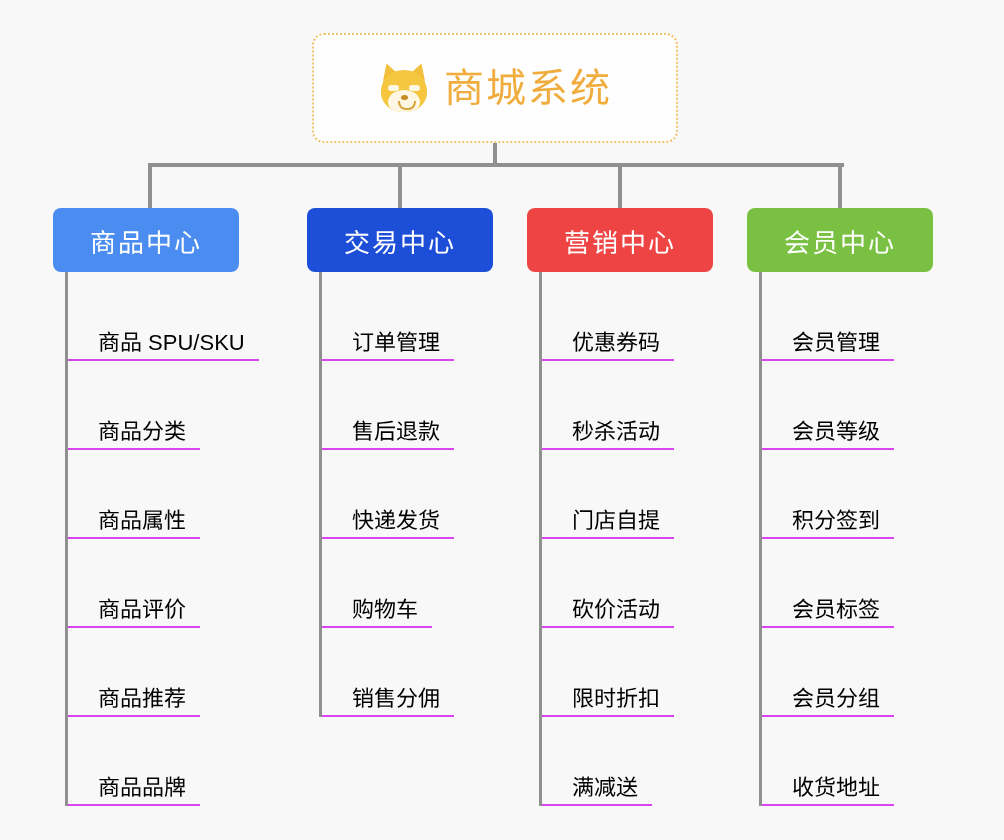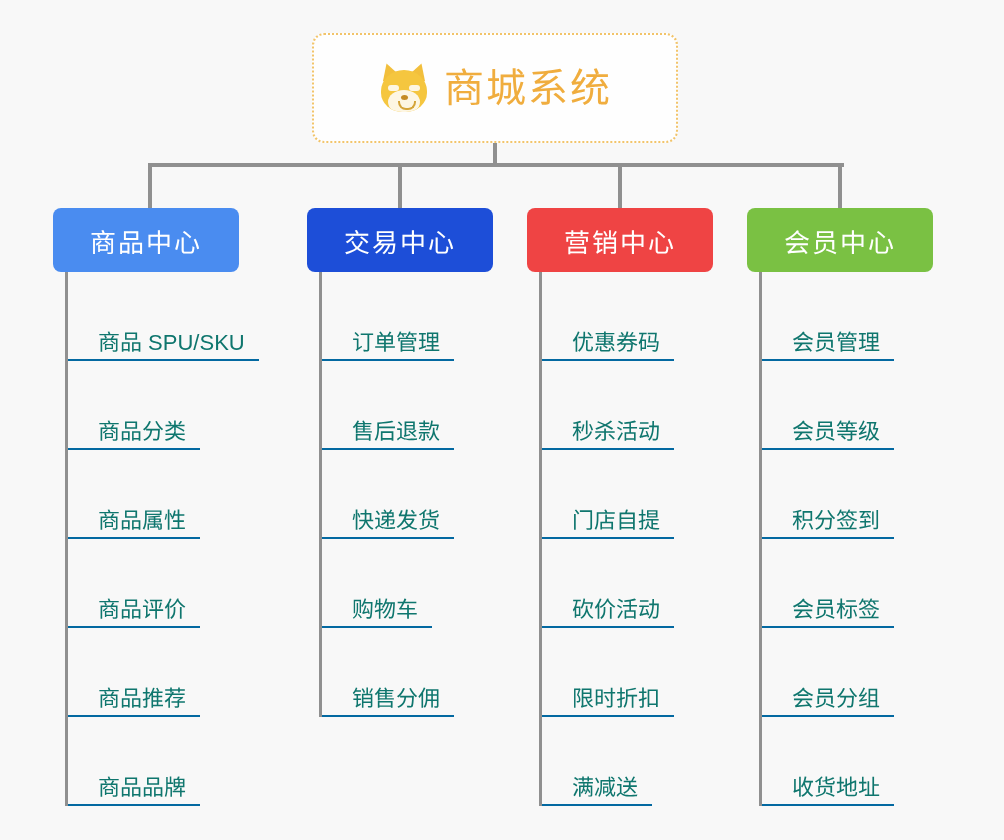--- a/index.html
+++ b/index.html
@@ -150,23 +150,23 @@
     position: relative;
     height: 89px;
     display: flex;
     align-items: flex-end;
   }
   .leaf-inner {
     position: relative;
     display: inline-block;
     margin-left: 0;
     padding: 0 14px 4px 30px;
-    border-bottom: 2px solid #0369a1;
+    border-bottom: 2px solid #d946ef;
     font-size: 22px;
-    color: #0f766e;
+    color: #000000;
     white-space: nowrap;
     line-height: 1.15;
   }
 </style>
 </head>
 <body>
 
 <div id="mindmap">
 
   <div class="root-node">

